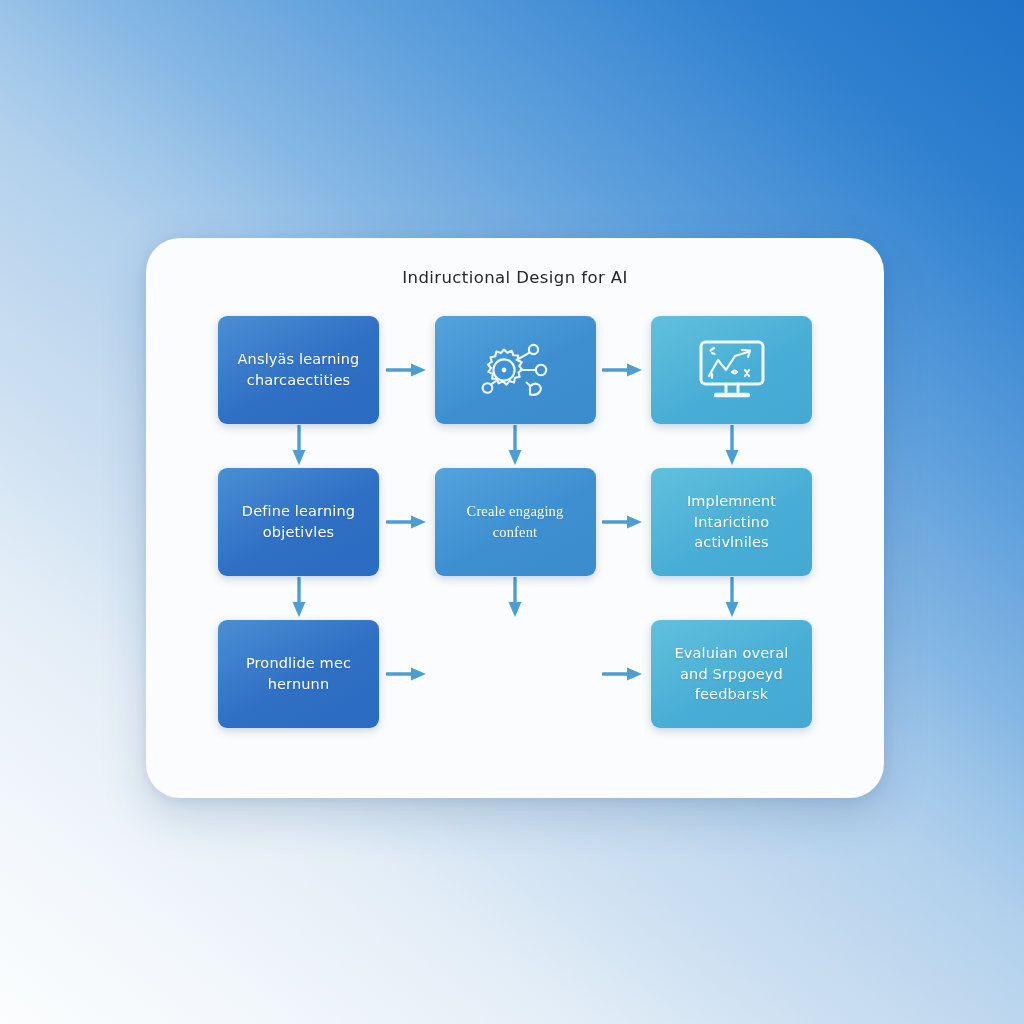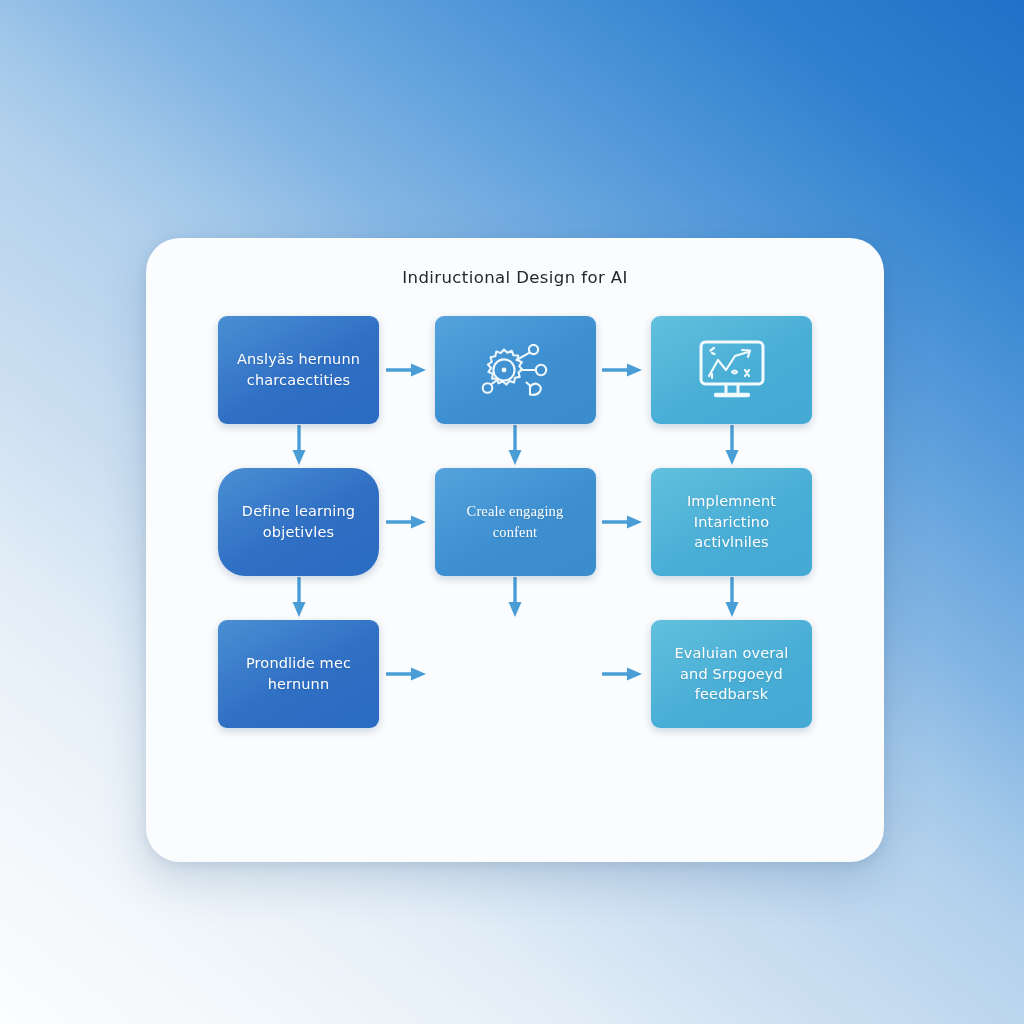--- a/index.html
+++ b/index.html
@@ -35,21 +35,21 @@
       linear-gradient(218deg, rgba(255,255,255,0.00) 68%, rgba(255,255,255,0.09) 78%, rgba(255,255,255,0.00) 88%);
     pointer-events: none;
   }
 
   
   .card {
     position: absolute;
     left: 146px;
     top: 238px;
     width: 738px;
-    height: 624px;
+    height: 560px;
     background: #fbfcfd;
     border-radius: 34px;
     box-shadow:
       0 18px 46px rgba(30, 70, 120, 0.18),
       0 3px 12px rgba(30, 70, 120, 0.10);
   }
 
   .card-title {
     position: absolute;
     top: 30px;
@@ -116,21 +116,21 @@
 
 <div class="bg-sheen"></div>
 
 <div class="card">
 
   <div class="card-title">Indiructional Design for AI</div>
 
   <div class="grid">
 
     <div class="node col-a" style="grid-column:1; grid-row:1;">
-      <span class="label">Anslyäs hernunn charcaectities</span>
+      <span class="label">Anslyäs learning charcaectities</span>
     </div>
 
     <div class="arrow-h" style="grid-column:2; grid-row:1;">
       <svg width="42" height="16" viewBox="0 0 42 16" aria-hidden="true">
         <path d="M1 8 H27" stroke="#4a9ed6" stroke-width="3.4" stroke-linecap="round" fill="none"></path>
         <path d="M25 1.5 L40 8 L25 14.5 Z" fill="#4a9ed6"></path>
       </svg>
     </div>
 
     <div class="node col-b" style="grid-column:3; grid-row:1;">
@@ -196,21 +196,21 @@
       </svg>
     </div>
     <div style="grid-column:4; grid-row:2;"></div>
     <div class="arrow-v" style="grid-column:5; grid-row:2;">
       <svg width="16" height="42" viewBox="0 0 16 42" aria-hidden="true">
         <path d="M8 1 V27" stroke="#4a9ed6" stroke-width="3.4" stroke-linecap="round" fill="none"></path>
         <path d="M1.5 25 L8 40 L14.5 25 Z" fill="#4a9ed6"></path>
       </svg>
     </div>
 
-    <div class="node col-a" style="grid-column:1; grid-row:3;border-radius:27px;">
+    <div class="node col-a" style="grid-column:1; grid-row:3;">
       <span class="label">Define learning objetivles</span>
     </div>
 
     <div class="arrow-h" style="grid-column:2; grid-row:3;">
       <svg width="42" height="16" viewBox="0 0 42 16" aria-hidden="true">
         <path d="M1 8 H27" stroke="#4a9ed6" stroke-width="3.4" stroke-linecap="round" fill="none"></path>
         <path d="M25 1.5 L40 8 L25 14.5 Z" fill="#4a9ed6"></path>
       </svg>
     </div>
 

